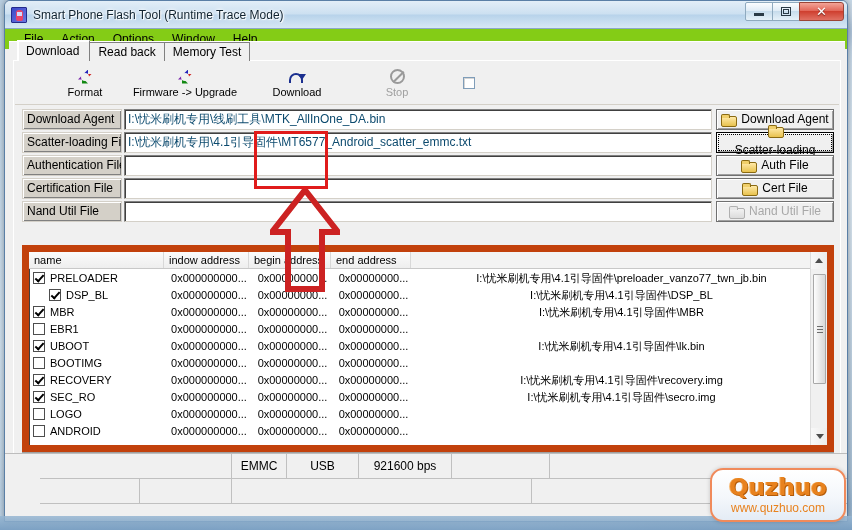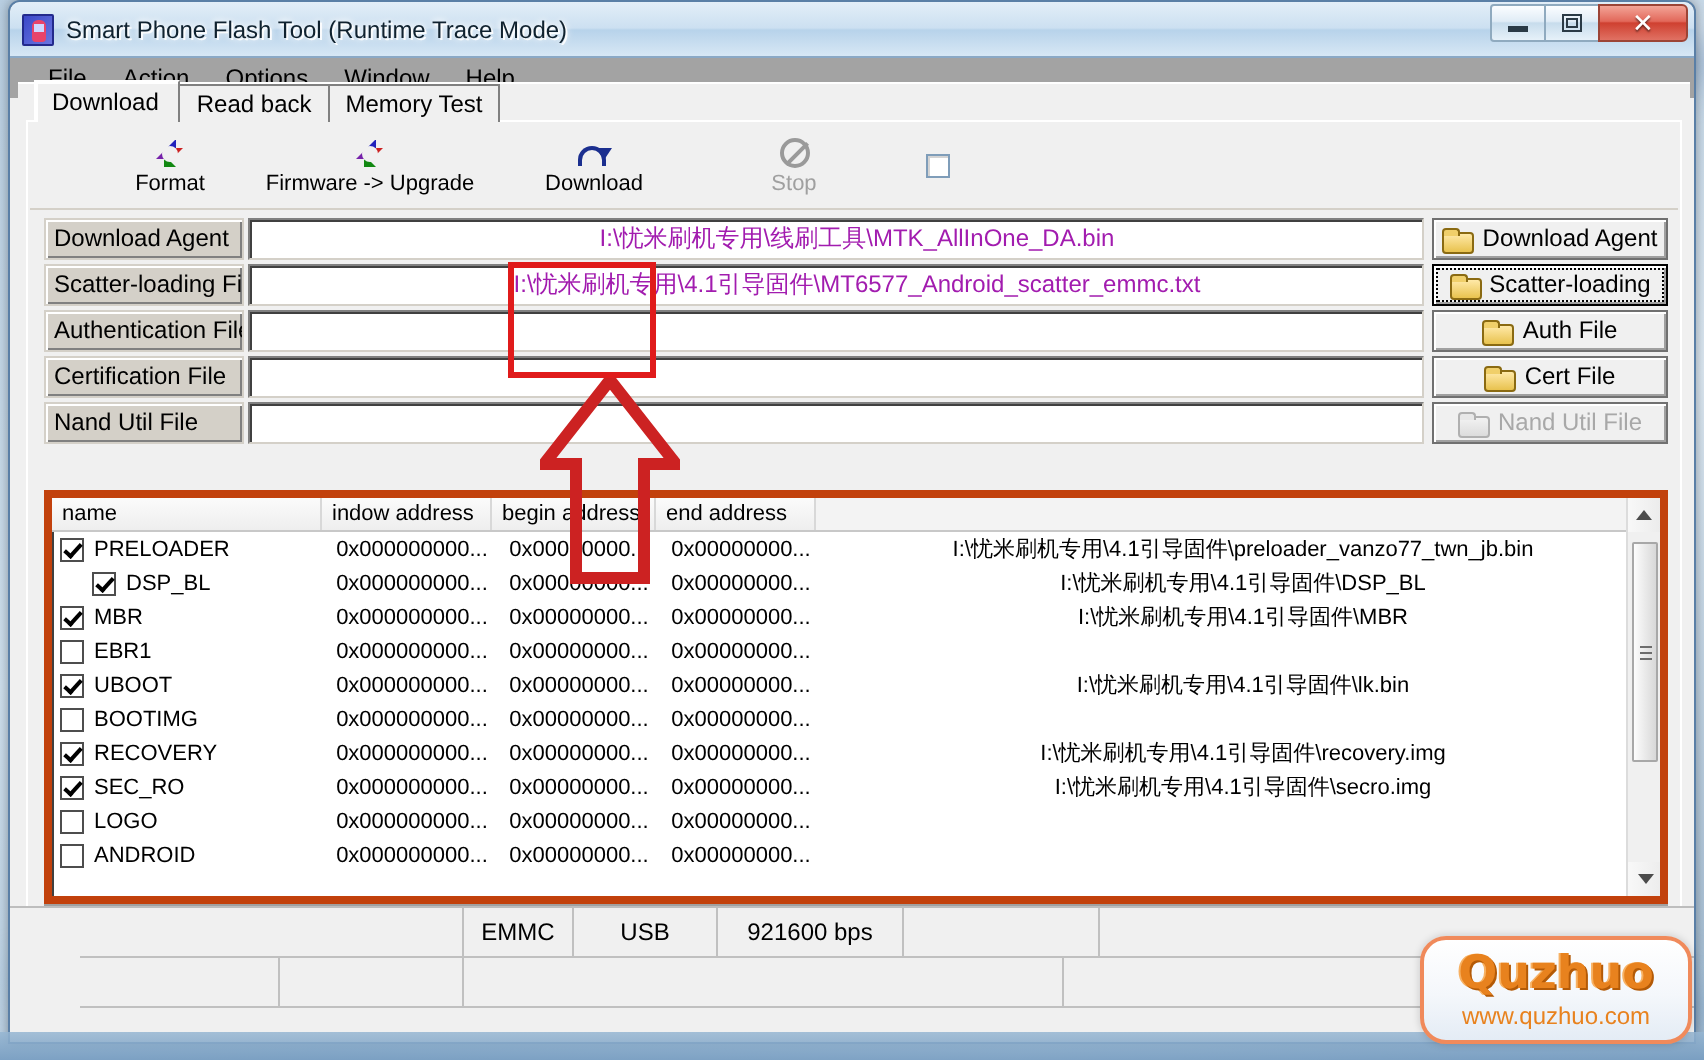--- a/index.html
+++ b/index.html
@@ -91,21 +91,21 @@
   }
   .gl-min { width: 10px; height: 3px; background: #2a3a46; margin-top: 5px; }
   .gl-max { width: 10px; height: 9px; border: 1px solid #2a3a46; position: relative; }
   .gl-max:before { content:""; position:absolute; left:1px; top:1px; right:1px; bottom:1px; border:1px solid #2a3a46; }
   .gl-close { color: #fff; font-size: 13px; font-weight: bold; line-height: 1;
               text-shadow: 0 1px 1px rgba(0,0,0,.5); }
 
   
   #menubar {
     height: 20px;
-    background: #a3a3a3;
+    background: #84cc16;
     display: flex; align-items: center;
     padding-left: 10px;
     border-bottom: 0px;
   }
   #menubar .mi {
     font-size: 12px; color: #000;
     padding: 1px 9px;
     cursor: default;
   }
   #menubar .mi u { text-decoration: underline; }
@@ -245,39 +245,38 @@
     padding-left: 4px;
     white-space: nowrap; overflow: hidden;
   }
   .fvalue {
     flex: 1 1 auto;
     height: 21px; line-height: 19px;
     background: #ffffff;
     border: 1px solid #808080;
     border-right-color:#d4d0c8; border-bottom-color:#d4d0c8;
     box-shadow: inset 1px 1px 0 #404040;
-    padding-left: 21px;
+    padding-left: 3px;
     font-size: 12px;
     white-space: nowrap; overflow: hidden;
-    color: #a21caf;
+    color: #0c4a6e;
     margin-left: 2px;
     margin-right: 4px;
-    text-align: center;
   }
   .fbtn {
     width: 118px; flex: none;
     height: 21px; line-height: 19px;
     background: #f0f0f0;
     border: 1px solid #707070;
     box-shadow: inset 1px 1px 0 #fff, inset -1px -1px 0 #a0a0a0;
     font-size: 12px; color: #000;
     display:flex; align-items:center; justify-content:center; gap:5px;
     white-space: nowrap;
   }
-  .fbtn.focused { outline: 1px dotted #000; outline-offset: -3px; border-color:#000; }
+  .fbtn.focused { outline: 1px dotted #000; outline-offset: -3px; border-color:#000;flex-direction:column; }
   .fbtn.disabled { color: #a8a8a8; }
   .folder {
     width: 15px; height: 11px; position: relative; flex: none;
   }
   .folder:before {
     content:""; position:absolute; left:0; top:2px; width:14px; height:9px;
     background: linear-gradient(to bottom,#ffe9a8,#e8c24e);
     border:1px solid #8a6a12; border-radius: 0 2px 2px 2px;
   }
   .folder:after {
@@ -292,21 +291,21 @@
     position: absolute; left: 256px; top: 127px;
     width: 70px; height: 104px;
     z-index: 35; pointer-events: none;
   }
 
   
   #listwrap {
     position: absolute; left: 8px; top: 184px;
     width: 812px; height: 207px;
     background: #fff;
-    border: 4px solid #c2410c;
+    border: 7px solid #c2410c;
     box-shadow: inset 1px 1px 0 #404040;
     overflow: hidden;
   }
   #lvheader {
     display: flex; height: 17px;
     background: #f3f3f3;
     border-bottom: 1px solid #c8c8c8;
     font-size: 11px;
   }
   #lvheader .hc {

